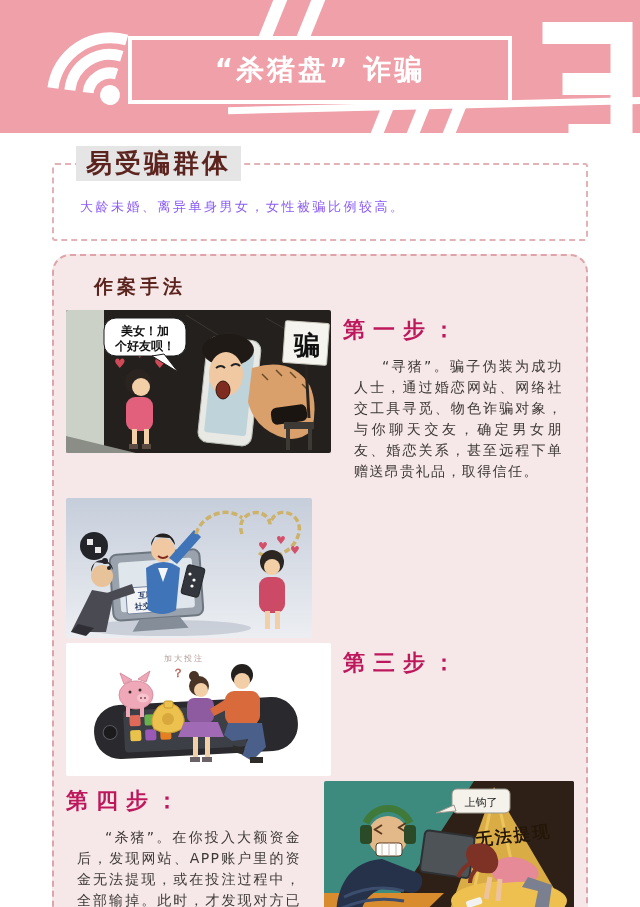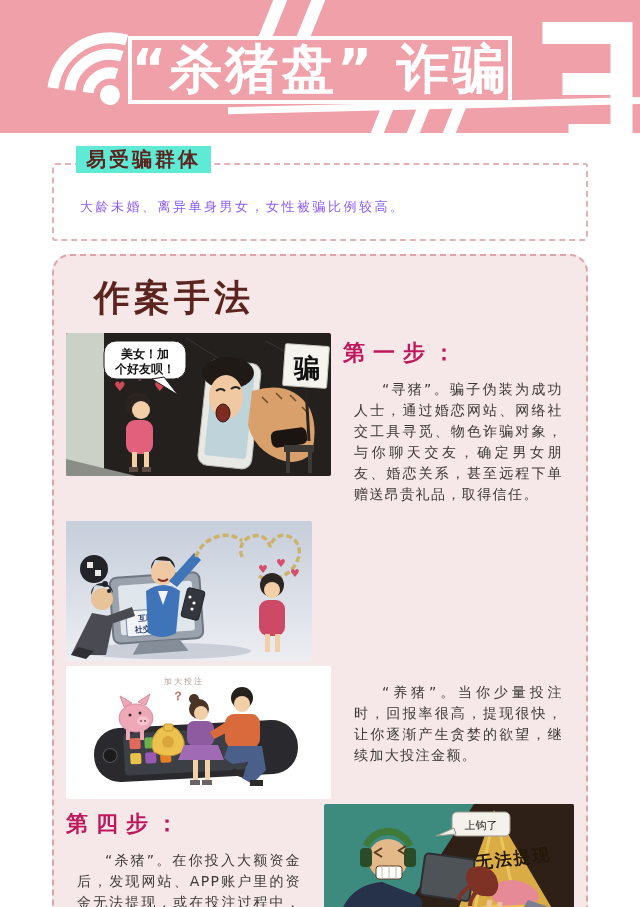--- a/index.html
+++ b/index.html
@@ -13,34 +13,34 @@
   .slash{position:absolute;background:#ffffff;transform:skewX(-22deg);}
   .slash.s1{left:266px;top:0;width:14px;height:36px;}
   .slash.s2{left:304px;top:0;width:14px;height:36px;}
   .gapline{position:absolute;left:228px;top:102px;width:420px;height:7px;background:#ffffff;
            transform:rotate(-1.4deg);}
   .slash.b1{left:376px;top:106px;width:13px;height:28px;}
   .slash.b2{left:412px;top:106px;width:13px;height:28px;}
   .slash.b3{left:448px;top:106px;width:13px;height:28px;}
   .titlebox{position:absolute;left:128px;top:36px;width:384px;height:68px;border:4px solid #fff;
             box-sizing:border-box;display:flex;align-items:center;justify-content:center;}
-  .titlebox span{color:#fff;font-size:53px;font-weight:900;letter-spacing:3px;white-space:nowrap;}
+  .titlebox span{color:#fff;font-size:28px;font-weight:900;letter-spacing:3px;white-space:nowrap;}
   .big3{position:absolute;left:540px;top:22px;}
 
   
   .sec1{position:relative;margin:17px 52px 0;border:2px dashed #e2b3b6;border-radius:3px;
         padding:26px 20px 16px;box-sizing:border-box;width:536px;}
-  .sec1 .sec-title{position:absolute;top:-19px;left:22px;background:#5eead4;padding:0 10px;
-        color:#5c241e;font-size:20px;font-weight:bold;letter-spacing:3px;}
+  .sec1 .sec-title{position:absolute;top:-19px;left:22px;background:#e5e5e5;padding:0 10px;
+        color:#5c241e;font-size:26px;font-weight:bold;letter-spacing:3px;}
   .sec1 p{margin:6px;color:#8b5cf6;font-size:13px;letter-spacing:2.5px;line-height:1.5;}
 
   
   .panel{position:relative;margin:13px 52px 0;width:536px;box-sizing:border-box;
          background:#f6e8e8;border:2px dashed #dfa4a9;border-radius:18px;padding:10px 12px 14px;}
-  .panel-title{margin:8px 0 10px 28px;color:#5c241e;font-size:36px;font-weight:bold;letter-spacing:4px;}
+  .panel-title{margin:8px 0 10px 28px;color:#5c241e;font-size:19px;font-weight:bold;letter-spacing:4px;}
   .row{display:flex;gap:12px;margin-bottom:5px;align-items:flex-start;}
   .steptext{flex:1;padding-top:5px;}
   .steplabel{color:#be185d;font-size:22px;font-weight:bold;letter-spacing:8px;margin:0 0 7px;}
   .stepbody{margin:11px;color:#3d3937;font-size:14px;line-height:1.5;letter-spacing:1.4px;
             text-align:justify;text-indent:2em;}
   .illus{flex:none;border-radius:2px;display:block;}
 </style>
 </head>
 <body>
 
@@ -273,21 +273,21 @@
           <circle cx="176" cy="32" r="11" fill="#23201d"></circle>
           <circle cx="176" cy="38" r="8" fill="#f3cfa8"></circle>
           <rect x="159" y="48" width="35" height="34" rx="9" fill="#d96a3c"></rect>
           <polygon points="160,56 144,66 148,73 162,66" fill="#d96a3c"></polygon>
           <polygon points="162,80 196,80 200,104 186,118 176,112 182,96 166,98 158,92" fill="#4a5f8a"></polygon>
           <rect x="184" y="114" width="13" height="6" fill="#2e2c2a"></rect>
           <rect x="166" y="104" width="12" height="6" transform="rotate(18 172 107)" fill="#2e2c2a"></rect>
         </g>
       </svg>
       <div class="steptext">
-        <p class="stepbody">“养猪”。当你少量投注时，回报率很高，提现很快，让你逐渐产生贪婪的欲望，继续加大投注金额。</p>
+        <div class="steplabel">第三步：</div>
       </div>
     </div>
 
     <div class="row">
       <div class="steptext">
         <div class="steplabel">第四步：</div>
         <p class="stepbody">“杀猪”。在你投入大额资金后，发现网站、APP账户里的资金无法提现，或在投注过程中，全部输掉。此时，才发现对方已将自己拉黑。</p>
       </div>
       <svg class="illus" width="250" height="145" viewBox="0 0 250 145">
         <rect width="250" height="145" fill="#3d8a7e"></rect>

